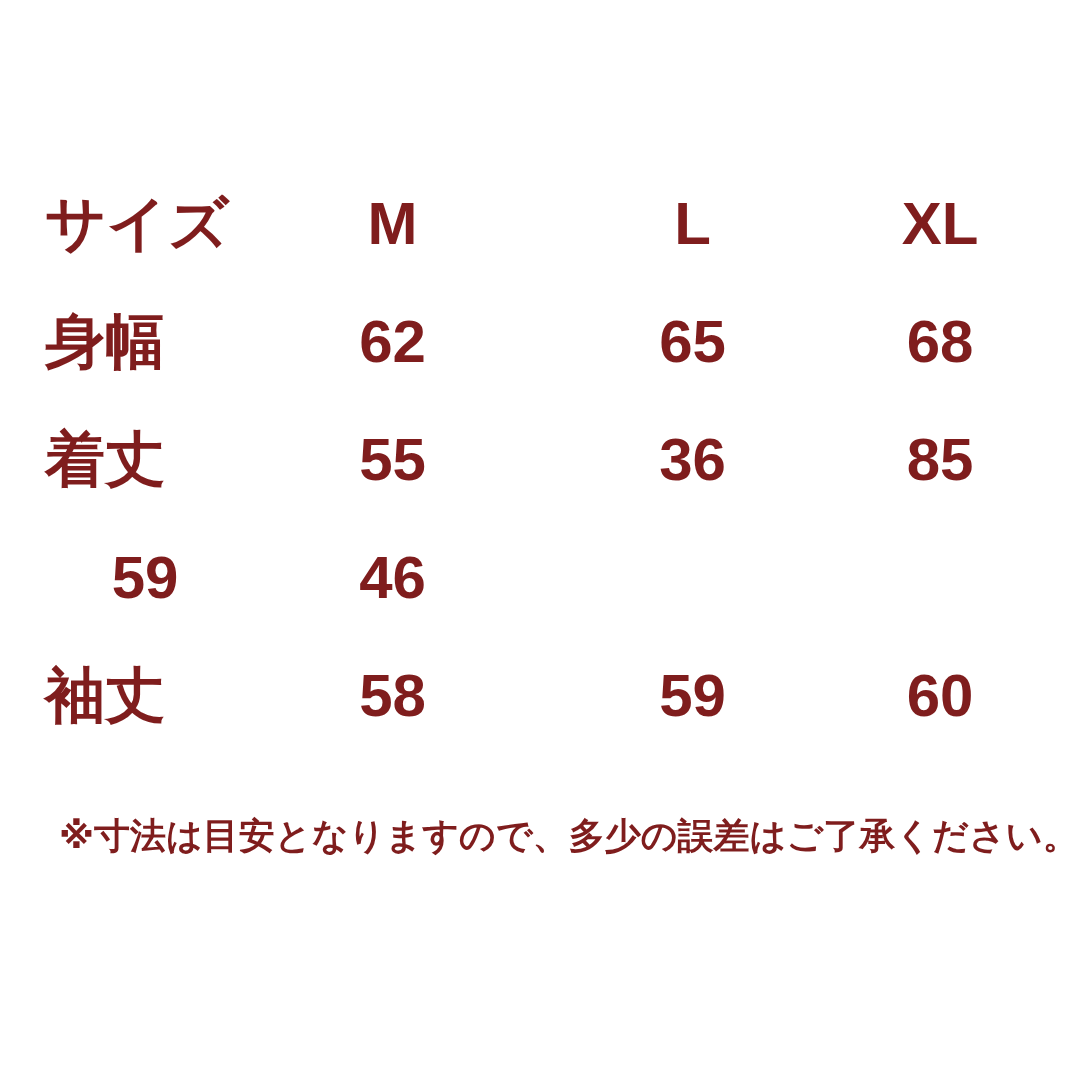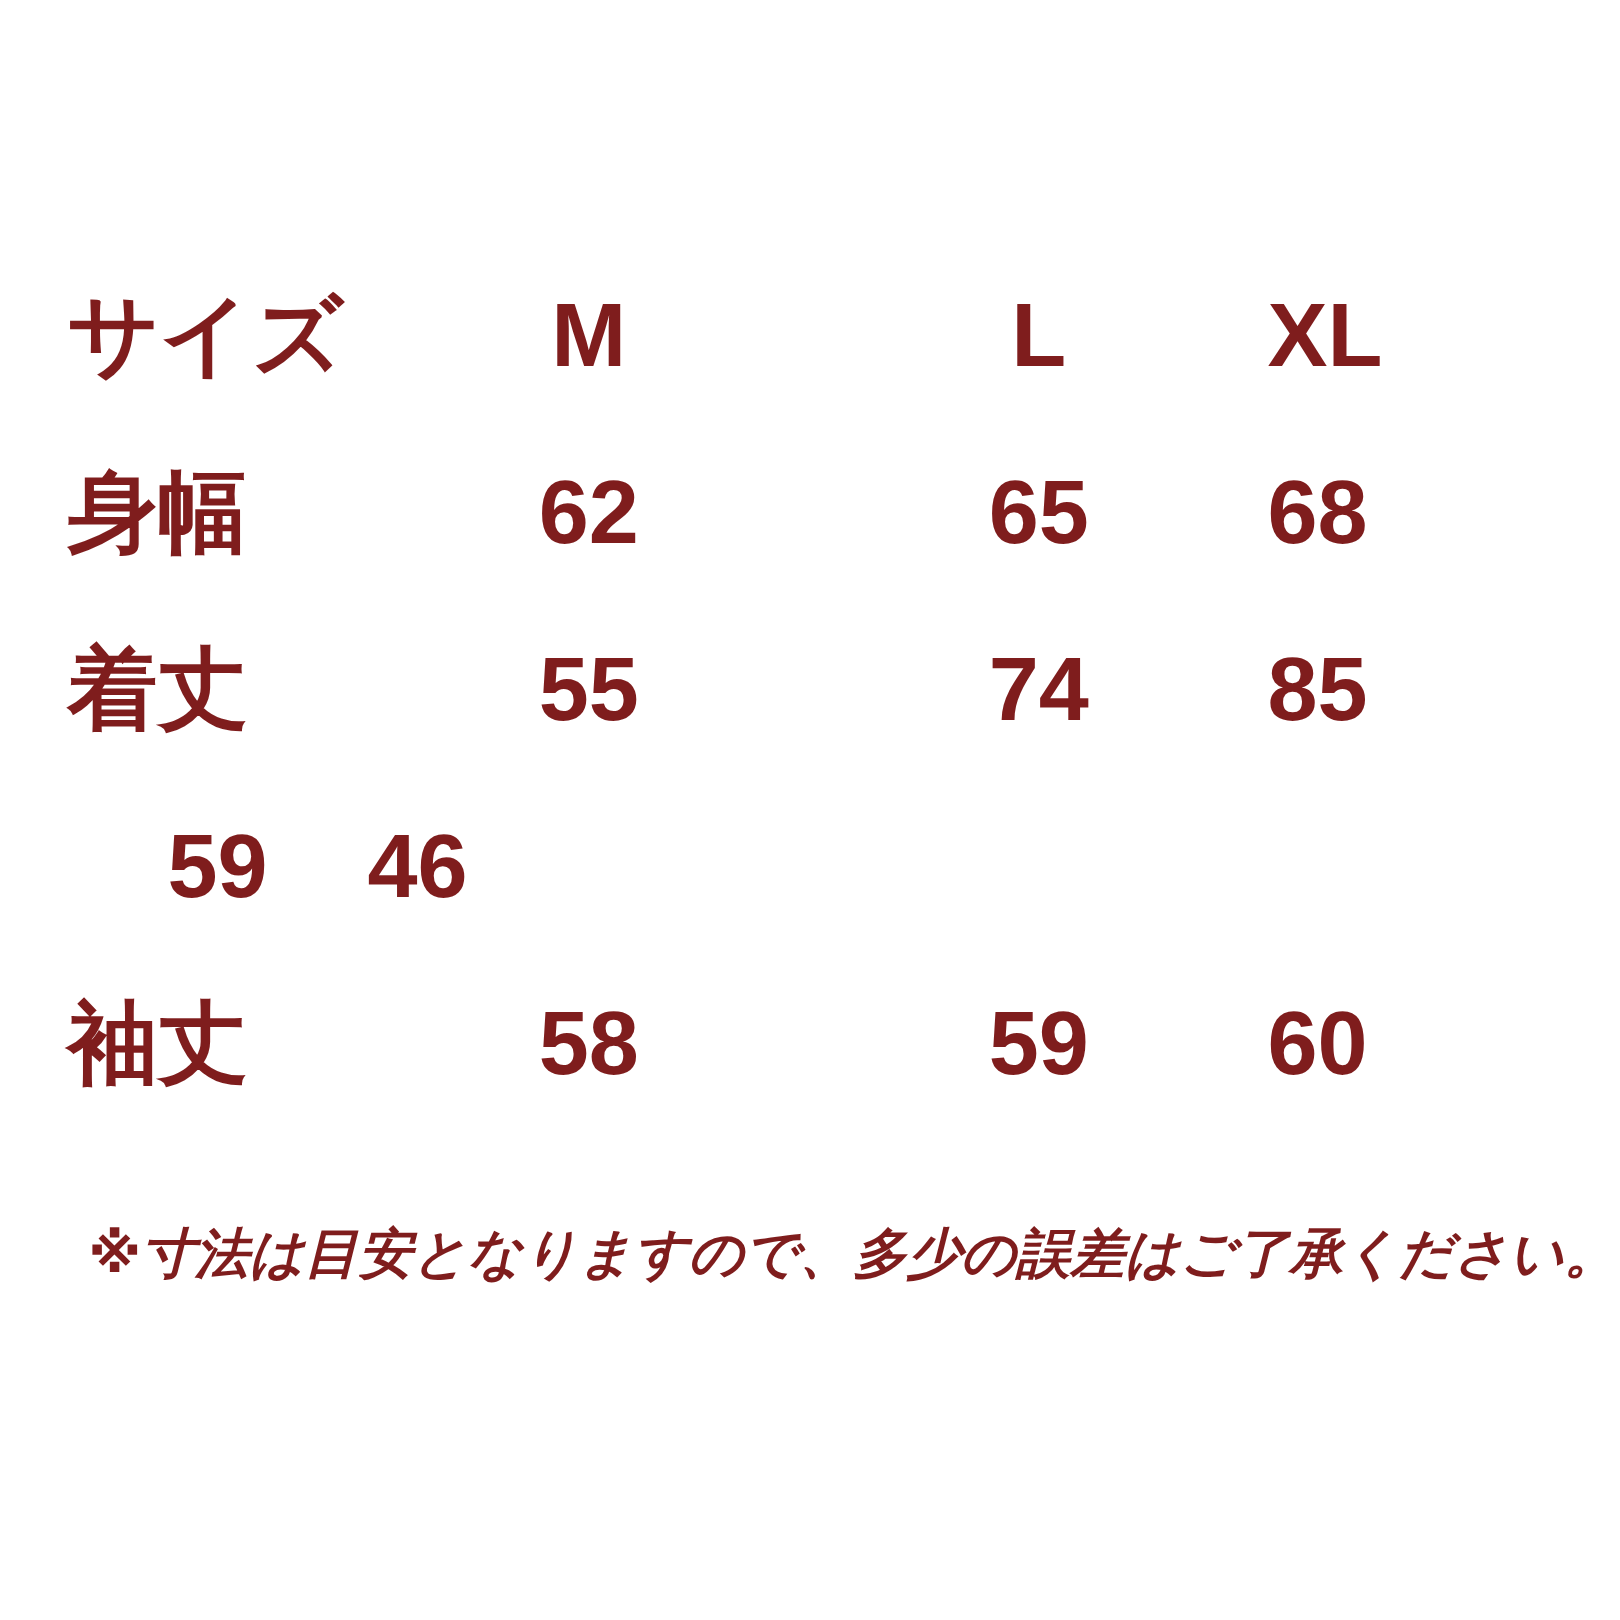--- a/index.html
+++ b/index.html
@@ -27,29 +27,28 @@
     grid-template-columns: 200px 295px 305px 190px;
     height: 118px;
     align-items: center;
     font-size: 60px;
     line-height: 1;
   }
   .cell { white-space: nowrap; }
   .cell.c1 { text-align: left; }
   .cell.c2 { text-align: center; }
   .cell.c3 { text-align: center; }
-  .cell.c4 { text-align: left; }
+  .cell.c4 { text-align: center; }
   .note {
     margin-top: 58px;
     margin-left: 14px;
     font-size: 36px;
     line-height: 1.3;
     white-space: nowrap;
     letter-spacing: 0px;
-    font-style: italic;
   }
 </style>
 </head>
 <body>
 
 <div class="page">
 
   <div class="size-table">
 
     <div class="trow header">
@@ -62,21 +61,21 @@
     <div class="trow">
       <div class="cell c1">身幅</div>
       <div class="cell c2">62</div>
       <div class="cell c3">65</div>
       <div class="cell c4">68</div>
     </div>
 
     <div class="trow">
       <div class="cell c1">着丈</div>
       <div class="cell c2">55</div>
-      <div class="cell c3">74</div>
+      <div class="cell c3">36</div>
       <div class="cell c4">85</div>
     </div>
 
     <div class="trow">
       <div class="cell c3">59</div>
       <div class="cell c4">46</div>
     </div>
 
     <div class="trow">
       <div class="cell c1">袖丈</div>

